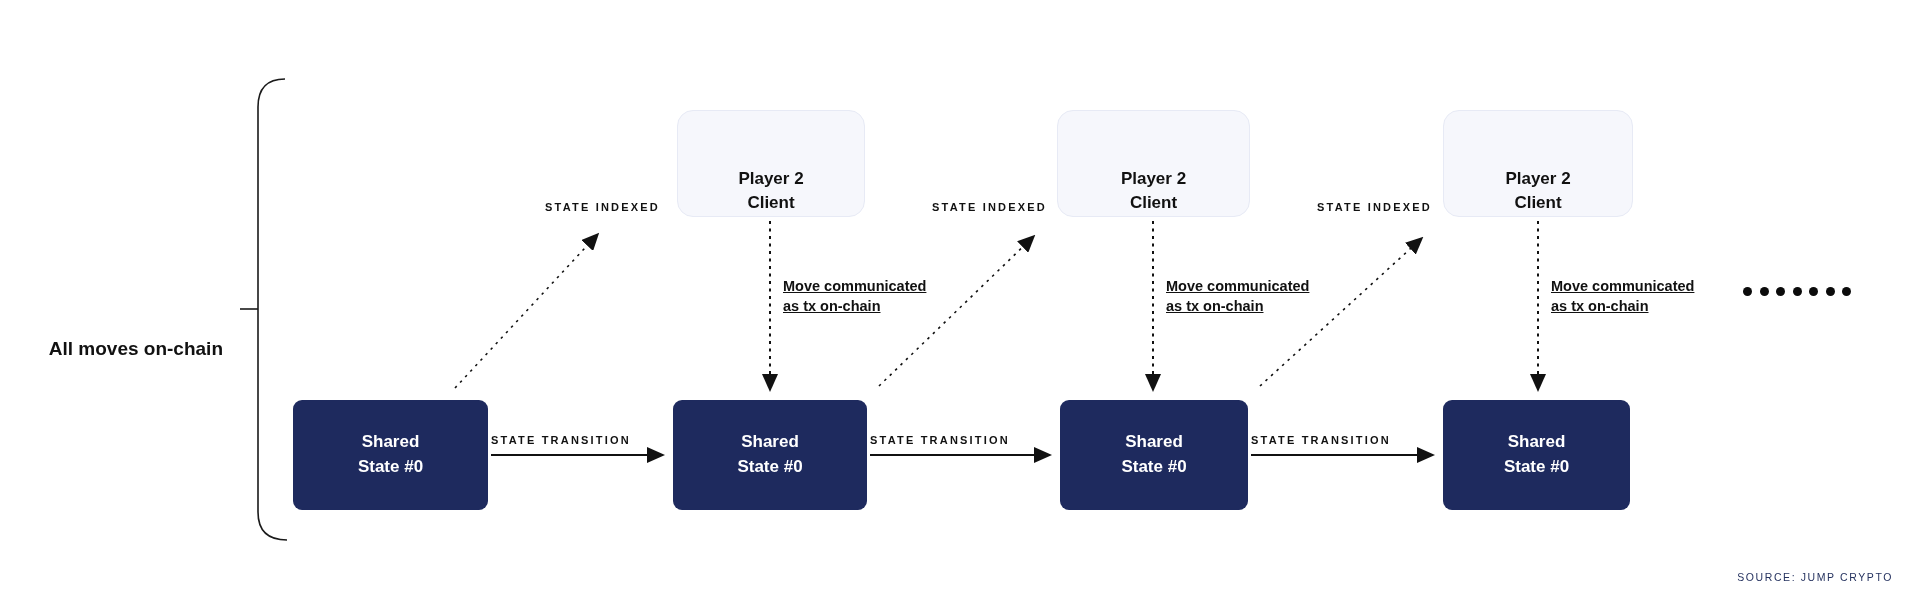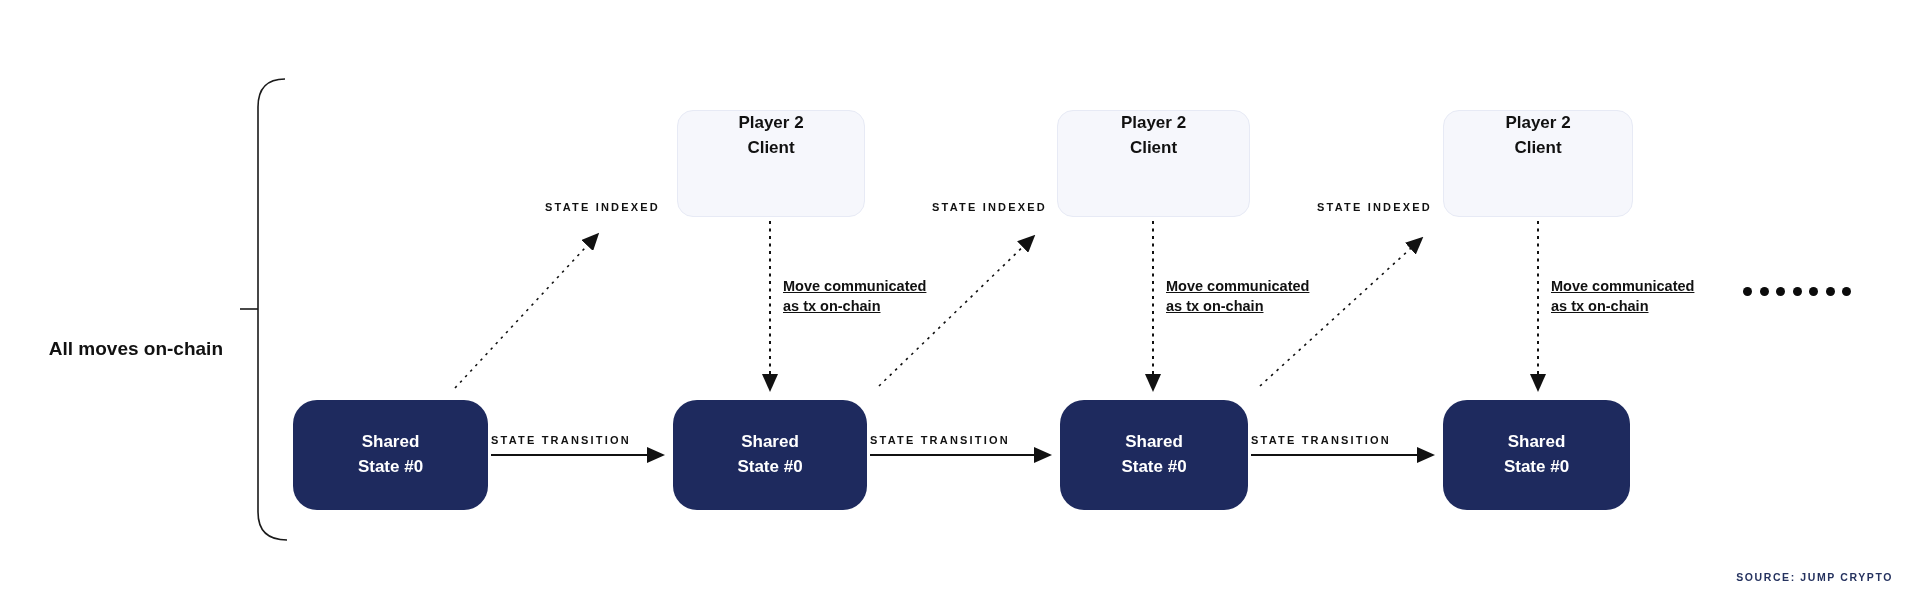--- a/index.html
+++ b/index.html
@@ -12,27 +12,27 @@
   }
   html,body{margin:0;padding:0;background:var(--bg);}
   .canvas{
     position:relative;width:1920px;height:606px;background:var(--bg);
     font-family:"Liberation Sans","DejaVu Sans",sans-serif;color:var(--ink);
     overflow:hidden;
   }
   .svg-layer{position:absolute;left:0;top:0;width:1920px;height:606px;}
   .shared-box{
     position:absolute;top:400px;height:110px;background:var(--navy);
-    border-radius:24px;display:flex;align-items:center;justify-content:center;
+    border-radius:9px;display:flex;align-items:center;justify-content:center;
     color:#ffffff;font-weight:bold;font-size:17px;line-height:1.45;text-align:center;
   }
   .client-box{
     position:absolute;top:110px;height:107px;background:var(--client-fill);
     border:1px solid var(--client-border);
-    border-radius:16px;display:flex;align-items:flex-start;justify-content:center;
+    border-radius:16px;display:flex;align-items:flex-end;justify-content:center;
     color:var(--ink);font-weight:bold;font-size:17px;line-height:1.45;text-align:center;
     box-sizing:border-box;
   }
   .micro-label{
     position:absolute;font-size:11px;font-weight:bold;letter-spacing:2.2px;
     color:var(--ink);white-space:nowrap;
   }
   .transition-label{text-align:left;}
   .indexed-label{text-align:right;}
   .move-label{
@@ -41,21 +41,21 @@
   }
   .bracket-label{
     position:absolute;left:23px;top:298px;width:200px;text-align:right;
     font-size:19px;font-weight:bold;color:var(--ink);white-space:nowrap;margin-top:40px;
   }
   .dots{
     position:absolute;left:1743px;top:287px;display:flex;gap:7.5px;align-items:center;
   }
   .dots span{width:9px;height:9px;border-radius:50%;background:#0b0b0b;display:block;}
   .source-label{
-    position:absolute;right:27px;top:571px;font-size:10.5px;font-weight:bold;
+    position:absolute;right:27px;top:571px;font-size:10.5px;font-weight:normal;
     letter-spacing:1.6px;color:var(--source);white-space:nowrap;
   }
 </style>
 </head>
 <body>
 
 <div class="canvas">
 
   <svg class="svg-layer" viewBox="0 0 1920 606" xmlns="http://www.w3.org/2000/svg">
     <defs>

